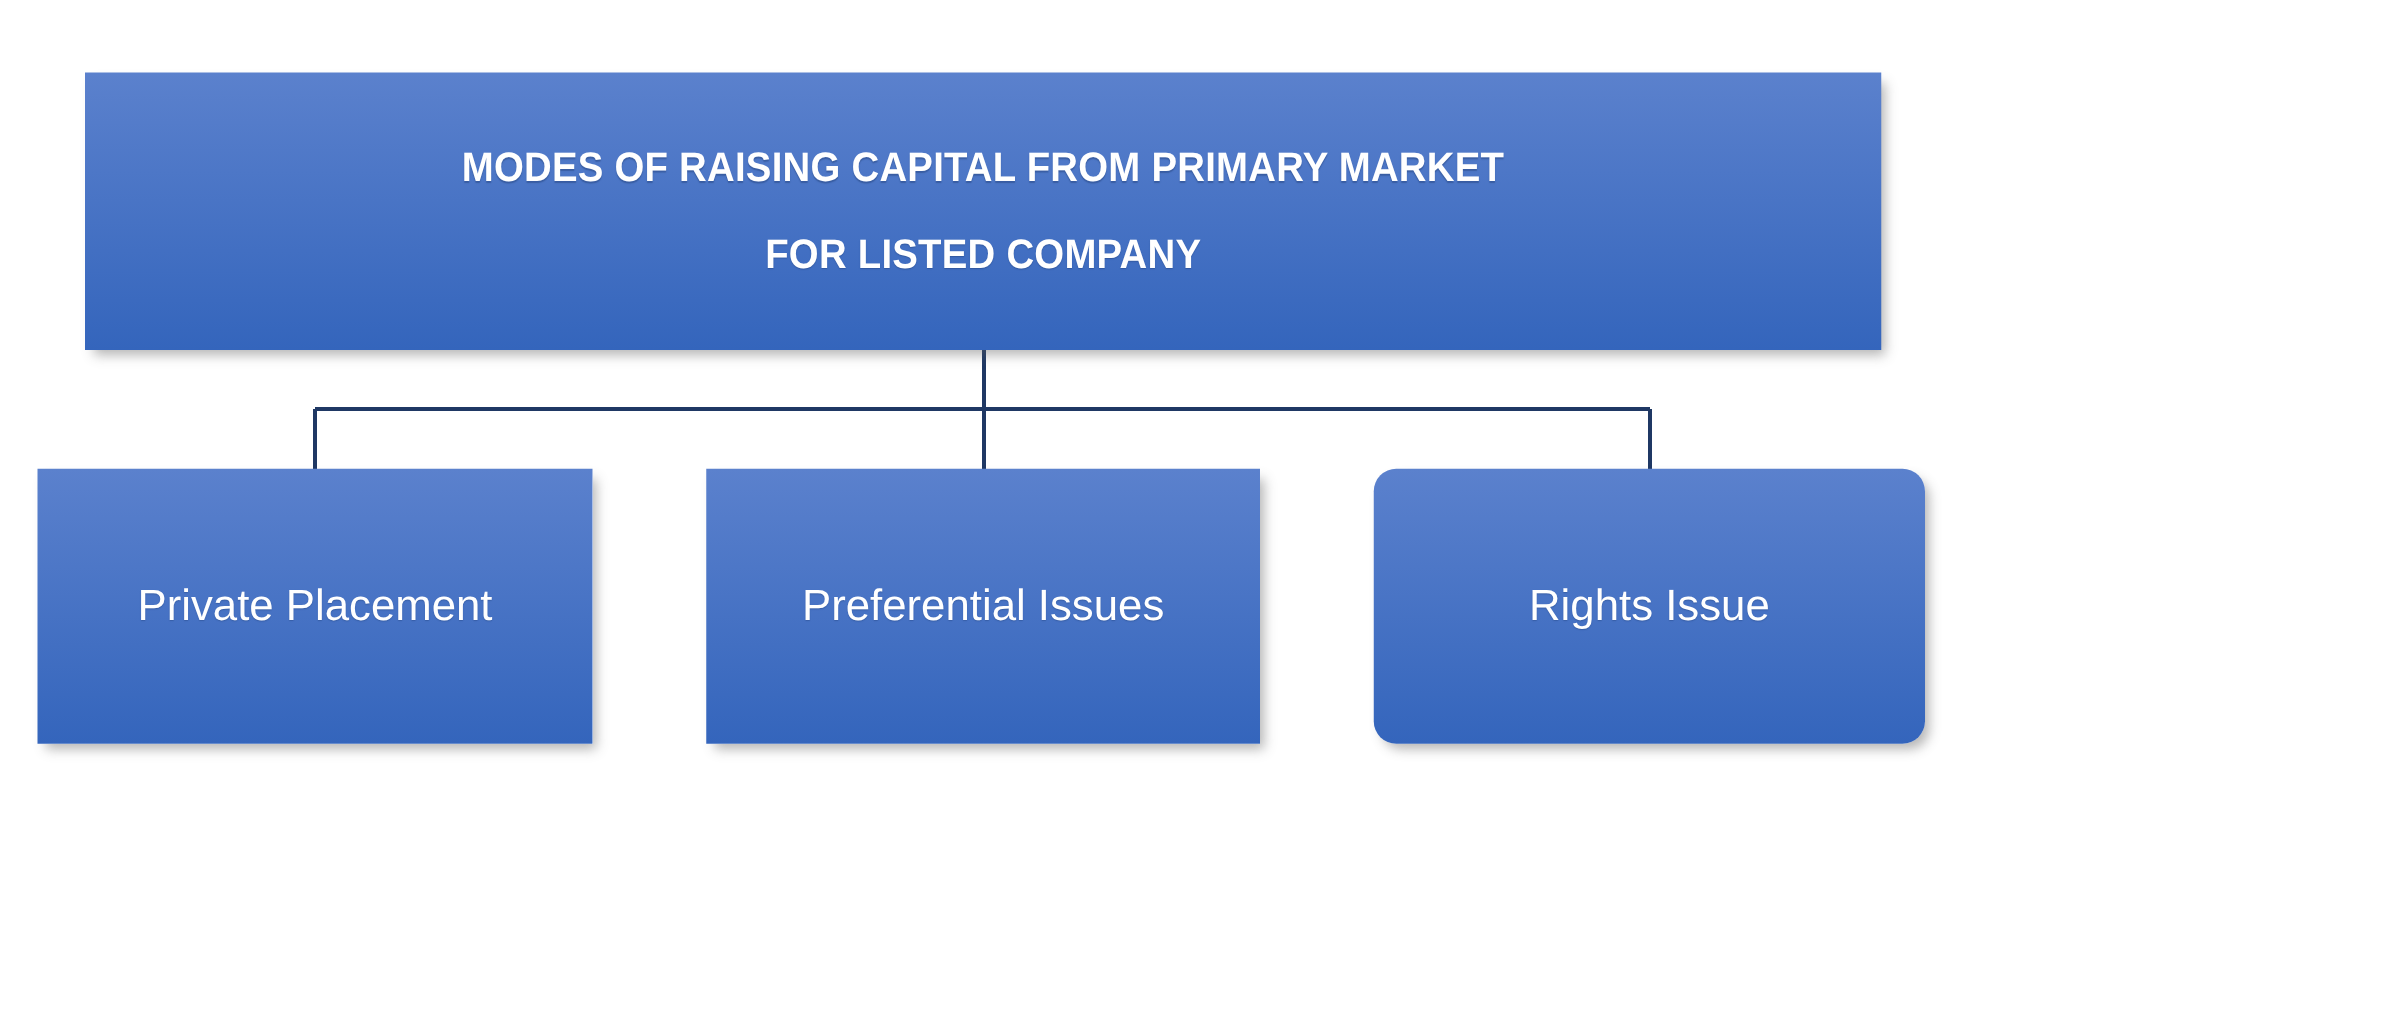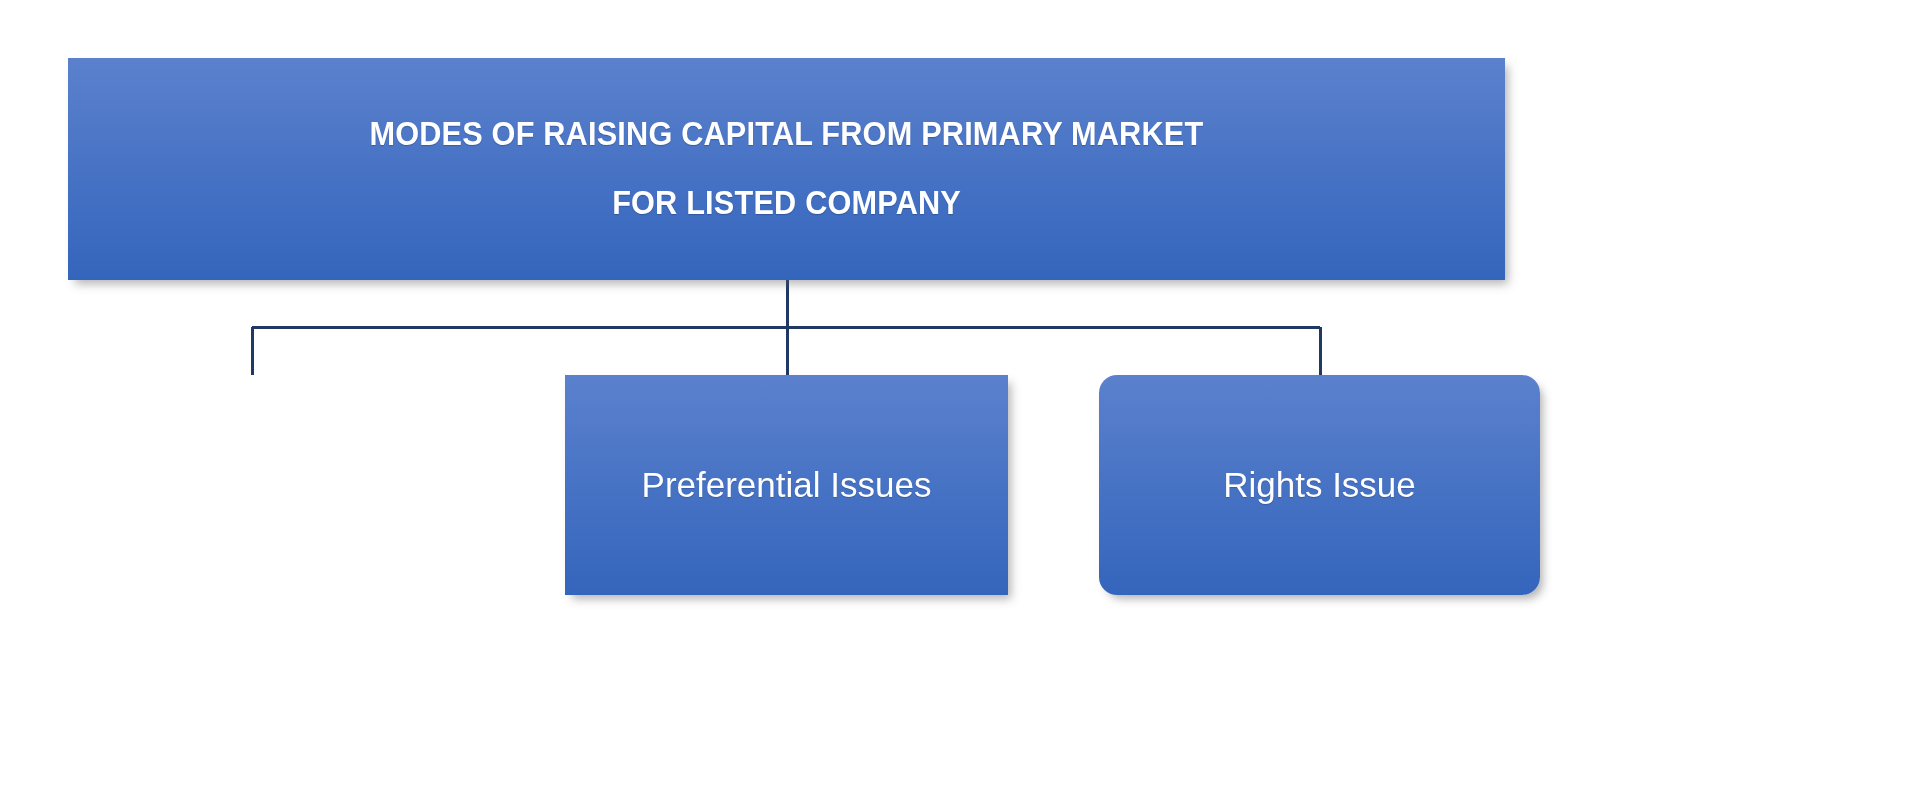--- a/index.html
+++ b/index.html
@@ -96,20 +96,23 @@
 
       <line x1="1320" y1="327" x2="1320" y2="375"></line>
     </g>
   </svg>
 
   <div class="node" id="root-node" style="background: linear-gradient(rgb(91, 129, 205) 0%, rgb(52, 101, 188) 100%); color: rgb(255, 255, 255);">
     <div class="title-line" id="title-line-1">MODES OF RAISING CAPITAL FROM PRIMARY MARKET</div>
     <div class="title-line" id="title-line-2">FOR LISTED COMPANY</div>
   </div>
 
+  <div class="node leaf-node" id="leaf-node-0" style="background: linear-gradient(rgb(91, 129, 205) 0%, rgb(52, 101, 188) 100%); color: rgb(255, 255, 255);">
+    <div class="leaf-label">Private Placement</div>
+  </div>
 
   <div class="node leaf-node" id="leaf-node-1" style="background: linear-gradient(rgb(91, 129, 205) 0%, rgb(52, 101, 188) 100%); color: rgb(255, 255, 255); align-items: center;">
     <div class="leaf-label">Preferential Issues</div>
   </div>
 
   <div class="node leaf-node" id="leaf-node-2" style="background: linear-gradient(rgb(91, 129, 205) 0%, rgb(52, 101, 188) 100%); color: rgb(255, 255, 255); border-radius: 18px;">
     <div class="leaf-label">Rights Issue</div>
   </div>
 
 </div>

